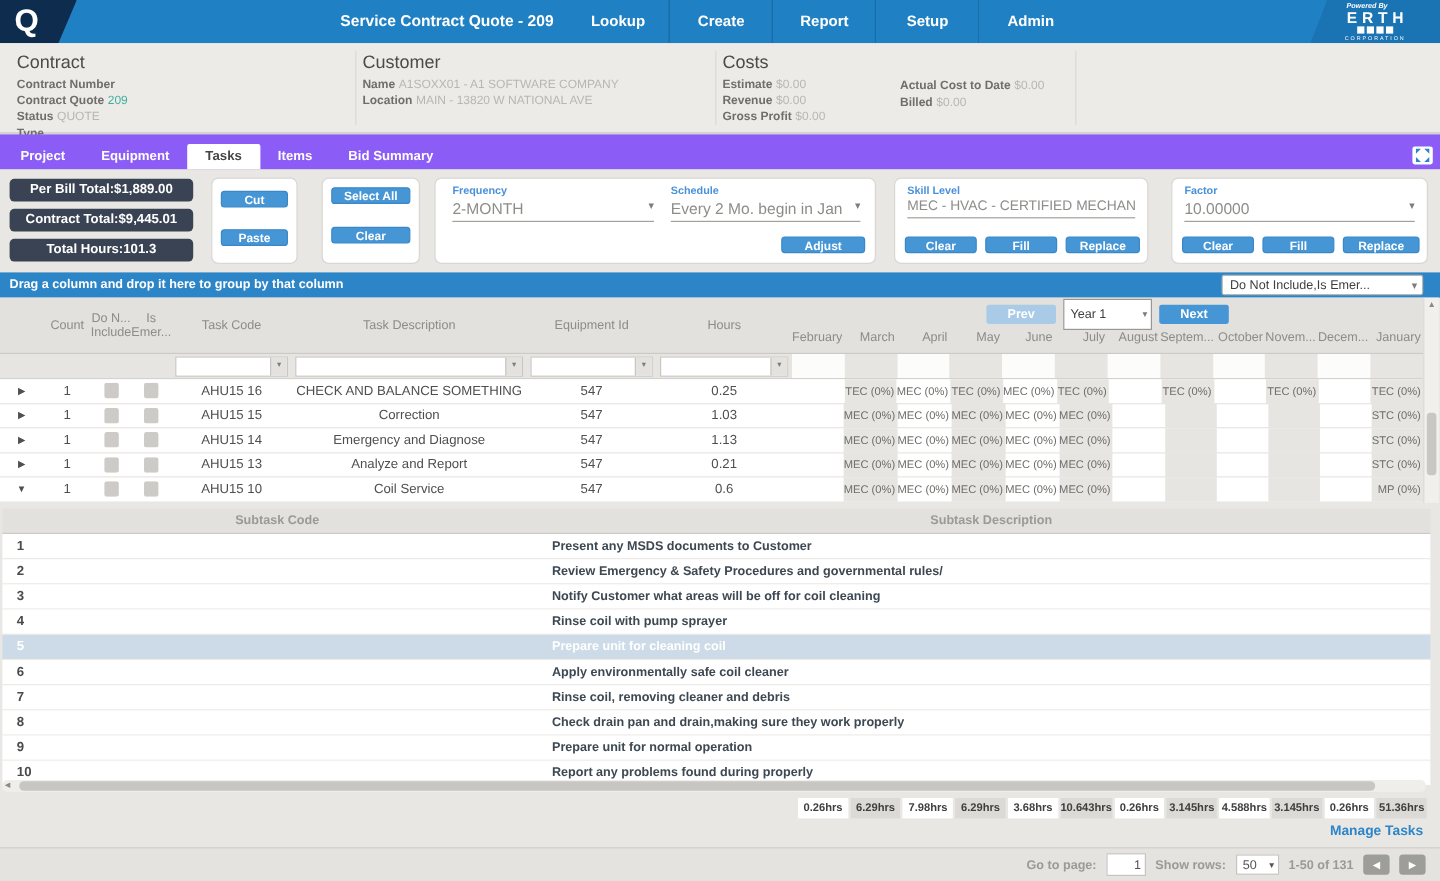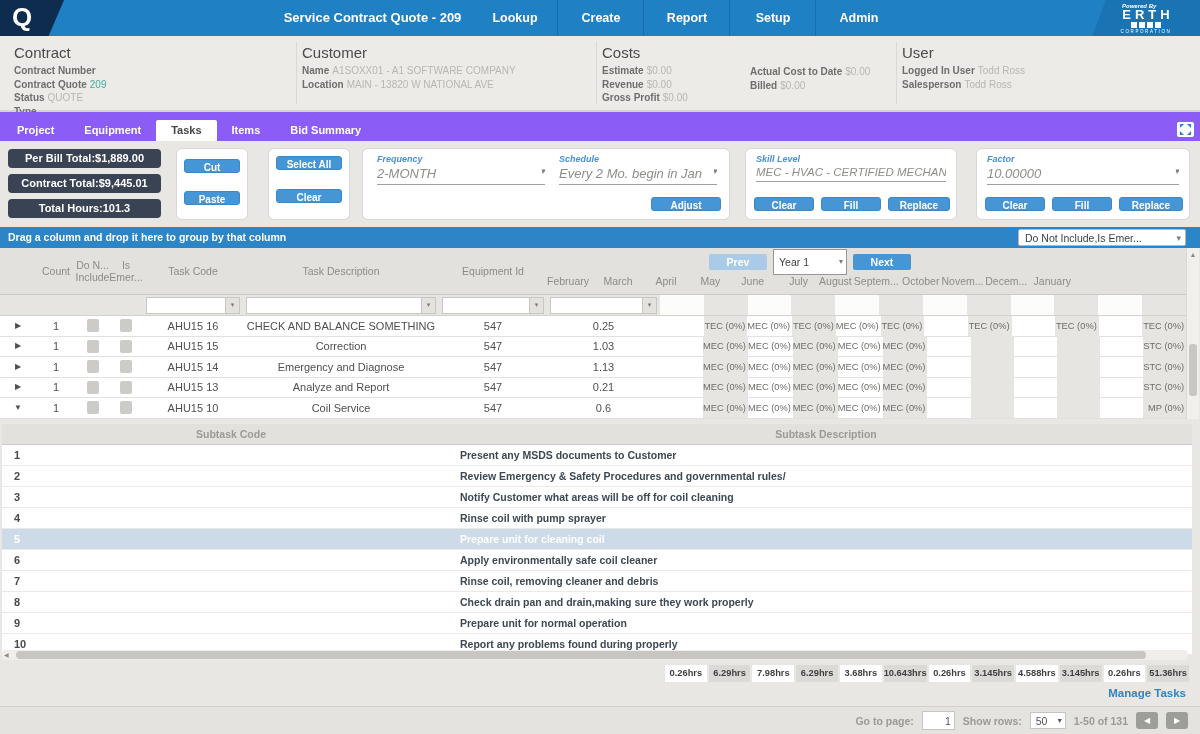--- a/index.html
+++ b/index.html
@@ -51,21 +51,21 @@
   .pill{height:19px;line-height:19px;background:#3a4353;color:#fff;font-weight:bold;font-size:11px;
         text-align:center;border-radius:4px;margin-bottom:6px;}
   .card{position:absolute;top:7px;background:#fff;border:1px solid #d9d7d3;border-radius:6px;box-sizing:border-box;}
   .btn{position:absolute;background:#4696d6;border:1px solid #3b88c9;border-radius:3px;color:#fff;
         font-weight:bold;font-size:10px;text-align:center;line-height:15px;height:14px;box-sizing:border-box;cursor:pointer;}
   .card-cutpaste{left:176px;width:72px;height:72px;}
   .card-select{left:268px;width:82px;height:72px;}
   .card-freq{left:362px;width:368px;height:72px;}
   .card-skill{left:745px;width:212px;height:72px;}
   .card-factor{left:976px;width:214px;height:72px;}
-  .sel{position:absolute;font-style:italic;}
+  .sel{position:absolute;}
   .sel .sl{font-size:9px;font-weight:bold;color:#4a90d9;}
   .sel .sv{font-size:13px;color:#8d8d89;border-bottom:1px solid #a3a19d;padding:2px 0 3px 0;
         display:flex;justify-content:space-between;white-space:nowrap;overflow:hidden;cursor:pointer;}
   .caret{color:#7d7d79;font-size:9px;margin-left:4px;}
 
   
   .groupbar{position:absolute;top:227px;left:0;width:1200px;height:21px;background:#2b85c7;}
   .groupbar .gtext{line-height:21px;padding-left:8px;color:#fff;font-weight:bold;font-size:10.5px;}
   .gfilter{position:absolute;right:14px;top:2px;width:168px;height:17px;background:#fff;
         border:1px solid #b9b7b3;border-radius:2px;box-sizing:border-box;display:flex;align-items:center;
@@ -198,27 +198,20 @@
           <div class="info-row"><span class="lbl">Estimate</span><span class="val">$0.00</span></div>
           <div class="info-row"><span class="lbl">Revenue</span><span class="val">$0.00</span></div>
           <div class="info-row"><span class="lbl">Gross Profit</span><span class="val">$0.00</span></div>
         </div>
       <div class="info-rows2">
           <div class="info-row"><span class="lbl">Actual Cost to Date</span><span class="val">$0.00</span></div>
           <div class="info-row"><span class="lbl">Billed</span><span class="val">$0.00</span></div>
         </div>
     </div>
     <div class="vdiv" style="left:896px;"></div>
-    <div class="isec" style="left:902px;width:280px;">
-      <div class="ititle">User</div>
-      <div class="info-rows">
-          <div class="info-row"><span class="lbl">Logged In User</span><span class="val">Todd Ross</span></div>
-          <div class="info-row"><span class="lbl">Salesperson</span><span class="val">Todd Ross</span></div>
-        </div>
-    </div>
   </div>
 
   <div class="tabstrip">
     <div class="tabs">
         <div class="tab">Project</div>
         <div class="tab">Equipment</div>
         <div class="tab active">Tasks</div>
         <div class="tab">Items</div>
         <div class="tab">Bid Summary</div>
       </div>
@@ -318,20 +311,23 @@
           <span>Emer...</span>
       </div>
       <div class="hcell c-code">
           <span>Task Code</span>
         </div>
       <div class="hcell c-desc">
           <span>Task Description</span>
         </div>
       <div class="hcell c-equip">
           <span>Equipment Id</span>
+        </div>
+      <div class="hcell c-hours">
+          <span>Hours</span>
         </div>
       <div class="c-months">
         <div class="mctrl">
           <div class="prevbtn">Prev</div>
           <div class="yearsel">
             <span>Year 1</span>
             <span class="caret" style="font-size:8px;">▾</span>
           </div>
           <div class="nextbtn">Next</div>
         </div>

